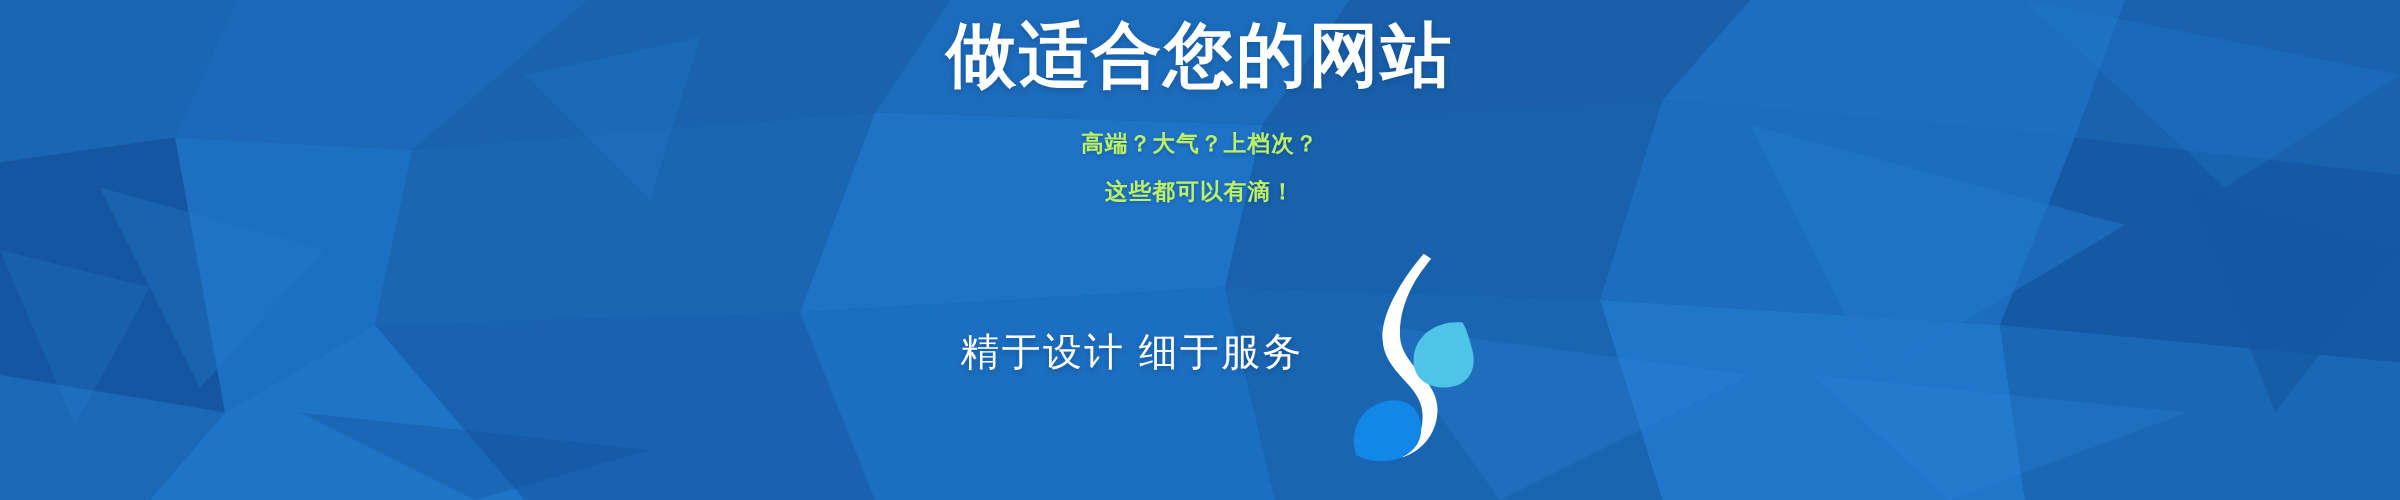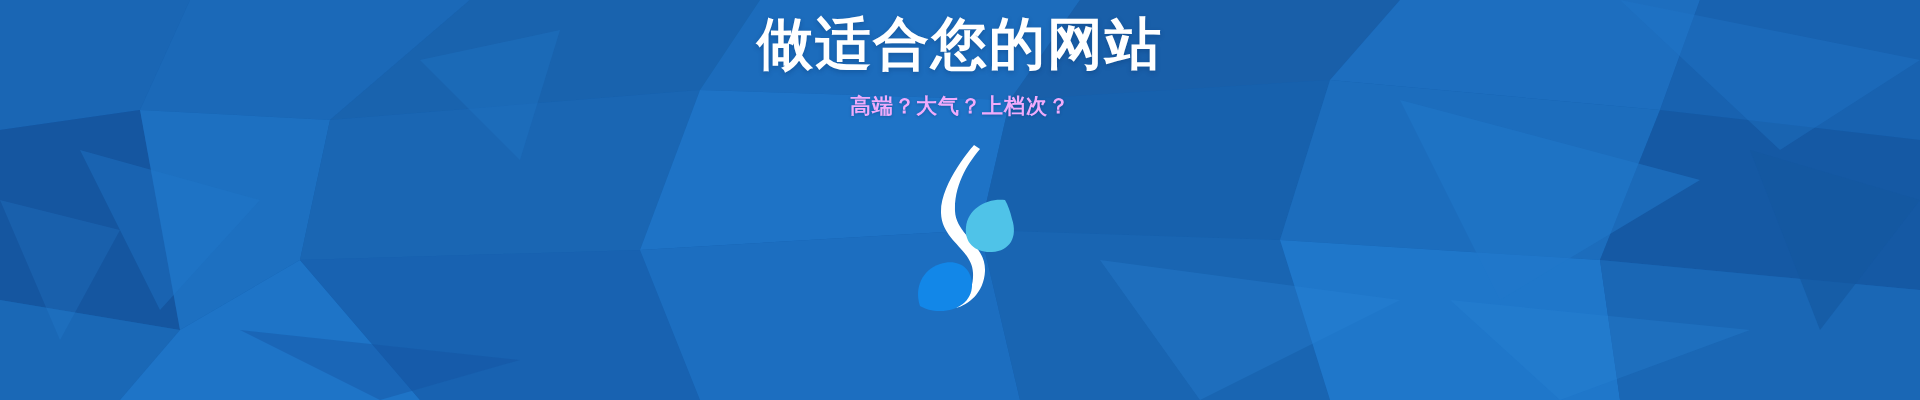--- a/index.html
+++ b/index.html
@@ -29,20 +29,21 @@
   
   #content {
     position:relative;
     z-index:5;
     width:1920px;
     height:400px;
     display:flex;
     flex-direction:column;
     align-items:center;
     padding-top:14px;
+    gap:12px;
   }
 
   #main-title {
     color:#ffffff;
     font-size:56px;
     line-height:1.08;
     font-weight:bold;
     letter-spacing:2px;
     text-align:center;
     text-shadow:0 2px 5px rgba(0,40,90,0.28);
@@ -52,22 +53,22 @@
     margin-top:2px;
     color:rgba(255,255,255,0.55);
     font-size:20px;
     font-weight:300;
     letter-spacing:3.2px;
     text-align:center;
     white-space:nowrap;
   }
 
   .cn-sub-line {
-    color:#f0abfc;
-    font-size:21px;
+    color:#bef264;
+    font-size:18px;
     font-weight:bold;
     letter-spacing:1px;
     text-align:center;
     line-height:1.42;
     text-shadow:0 1px 3px rgba(0,40,90,0.3);
   }
   #cn-sub-1 { margin-top:17px; }
 
   
   #slogan-row {
@@ -141,23 +142,25 @@
     </g>
   </svg>
 
   <div id="content">
 
     <h1 id="main-title">做适合您的网站</h1>
 
 
     <div id="cn-sub-1" class="cn-sub-line">高端？大气？上档次？</div>
 
+    <div id="cn-sub-2" class="cn-sub-line">这些都可以有滴！</div>
 
     <div id="slogan-row">
 
+      <div id="slogan-left" class="slogan">精于设计 细于服务</div>
 
       <svg id="logo-mark" viewBox="0 0 120 175">
 
         <path d="M74 8 C 74 8, 40 46, 41 76 C 42 104, 72 112, 73 136 C 74 156, 62 166, 56 171 C 68 168, 84 156, 85 134 C 86 108, 56 98, 55 74 C 54 46, 70 24, 80 12 Z" fill="#ffffff"></path>
 
         <path d="M105 63 C 86 61, 68 72, 66 90 C 64 106, 76 116, 92 115 C 110 114, 118 100, 112 82 C 110 74, 108 68, 105 63 Z" fill="#4fc3e8"></path>
 
         <path d="M20 169 C 14 151, 22 133, 40 127 C 58 121, 72 131, 72 148 C 72 164, 58 174, 40 174 C 32 174, 25 172, 20 169 Z" fill="#1287e8"></path>
       </svg>
 

